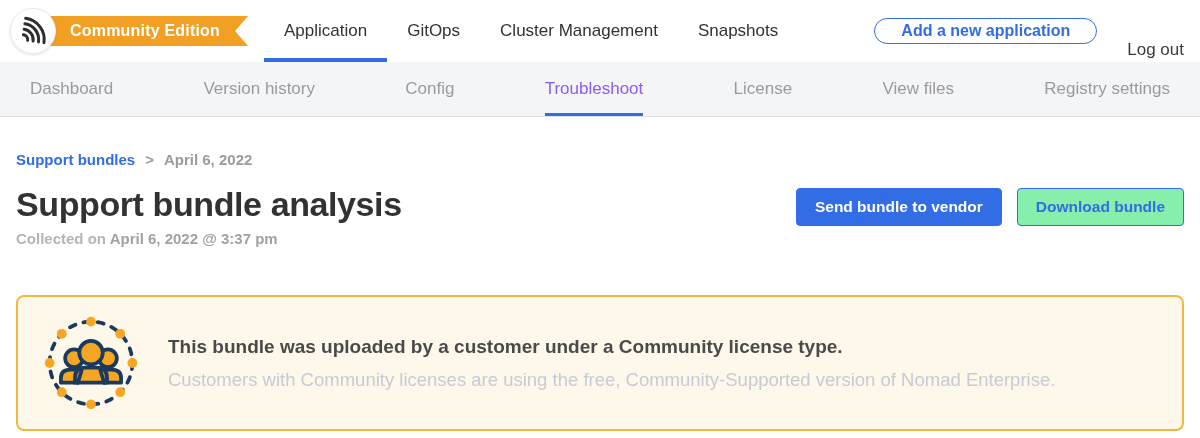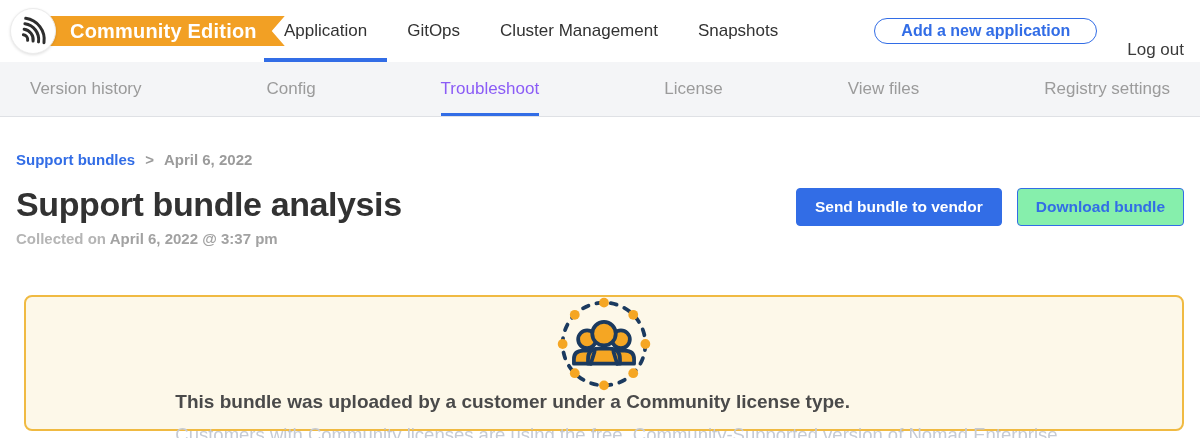--- a/index.html
+++ b/index.html
@@ -30,21 +30,21 @@
     display: flex; align-items: center; justify-content: center;
     z-index: 2;
     cursor: pointer;
   }
   .badge {
     position: absolute;
     left: 30px; top: 16px;
     height: 30px;
     background: #f2a024;
     color: #ffffff;
-    font-size: 20px;
+    font-size: 16px;
     font-weight: bold;
     display: flex; align-items: center;
     padding: 0 28px 0 40px;
     clip-path: polygon(0 0, 100% 0, calc(100% - 13px) 50%, 100% 100%, 0 100%);
     z-index: 1;
     letter-spacing: .2px;
   }
   .top-nav {
     display: flex;
     align-items: stretch;
@@ -165,29 +165,28 @@
     height: 38px;
     padding: 0 18px;
     border-radius: 4px;
     cursor: pointer;
   }
   .btn-primary { background: #326de6; color: #ffffff; border: 1px solid #326de6; }
   .btn-outline { background: #86efac; color: #326de6; border: 1px solid #326de6; }
 
   
   .banner {
-    margin: 48px 0 0 8px;
+    margin: 48px 0 0 0;
     height: 136px;
     border: 2px solid #f0ba42;
     background: #fdf8e9;
     border-radius: 8px;
     display: flex;
     align-items: center;
     padding: 0 26px;
-    flex-direction: column;
   }
   .banner-icon { width: 94px; height: 94px; flex: 0 0 auto; }
   .banner-text { margin-left: 30px; }
   .banner-heading {
     font-size: 19px;
     font-weight: bold;
     color: #4a4a4a;
   }
   .banner-body {
     margin-top: 11px;
@@ -220,20 +219,21 @@
     <li class="top-nav-item">Snapshots</li>
   </ul>
 
   <div class="header-right">
     <button class="add-app-btn">Add a new application</button>
     <span class="logout">Log out</span>
   </div>
 </div>
 
 <ul class="subnav">
+  <li class="subnav-item">Dashboard</li>
   <li class="subnav-item">Version history</li>
   <li class="subnav-item">Config</li>
   <li class="subnav-item active">Troubleshoot</li>
   <li class="subnav-item">License</li>
   <li class="subnav-item">View files</li>
   <li class="subnav-item">Registry settings</li>
 </ul>
 
 <div class="content">
 

